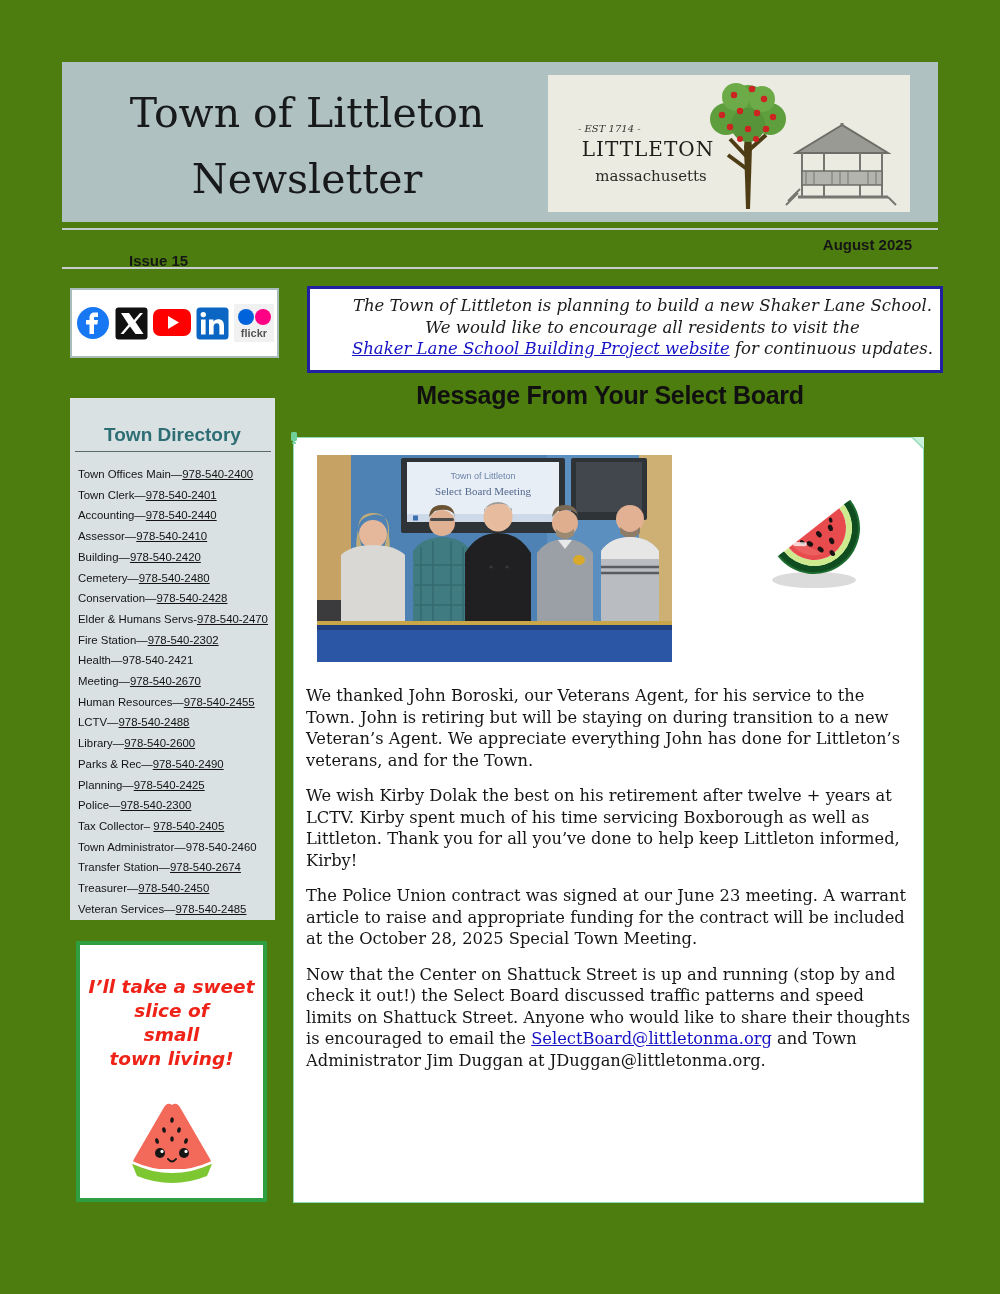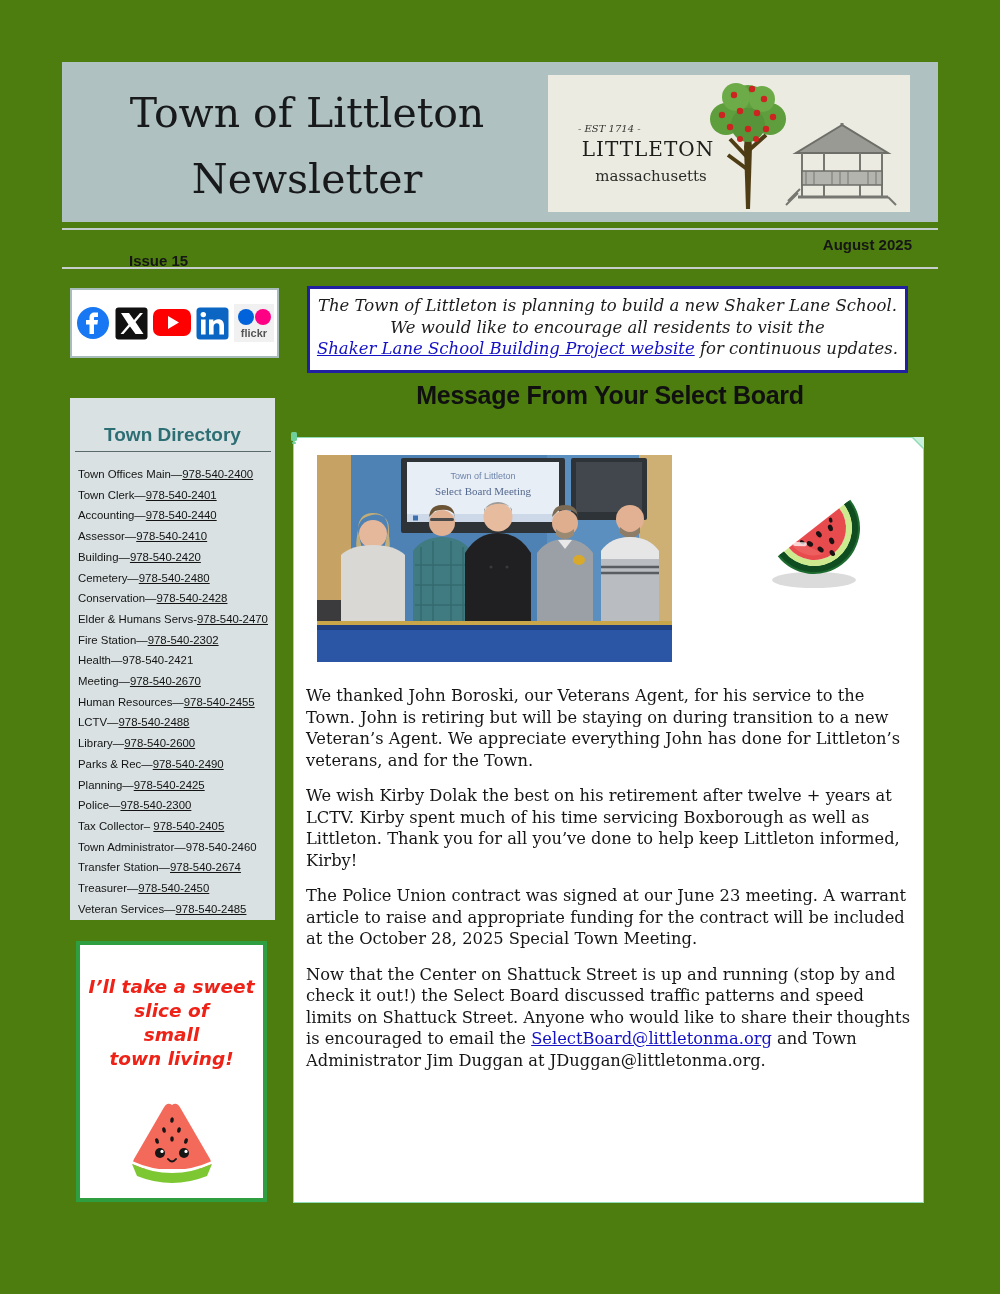--- a/index.html
+++ b/index.html
@@ -27,21 +27,21 @@
   .rule-bottom{position:absolute;left:62px;top:267px;width:876px;height:2px;background:#c6cdcd;}
   .issue{position:absolute;left:85px;top:252px;font-size:15px;font-weight:bold;color:#161616;margin-left:44px;}
   .date{position:absolute;right:88px;top:236px;font-size:15px;font-weight:bold;color:#161616;}
   
   .social-box{position:absolute;left:70px;top:288px;width:205px;height:66px;border:2px solid #a9bcbc;
     display:flex;align-items:center;justify-content:center;gap:5px;background:#fff;}
   .social-box svg{display:block;}
   
   .notice{position:absolute;left:307px;top:286px;width:595px;height:75px;border:3px solid #2020a0;
     background:#fff;text-align:center;font-family:"DejaVu Serif",serif;font-style:italic;
-    font-size:16.5px;color:#1b1b1b;line-height:21.5px;padding-top:6px;}
+    font-size:16.5px;color:#1b1b1b;line-height:21.5px;padding-top:6px;padding-left:35px;}
   .notice a,.text-link{color:#1511c4;text-decoration:underline;cursor:pointer;}
   
   .directory{position:absolute;left:70px;top:398px;width:205px;height:522px;background:#d9e1e2;}
   .directory-title{margin-top:26px;text-align:center;font-size:19px;font-weight:bold;color:#2c6e74;}
   .directory-rule{margin:5px auto 0;width:196px;height:1px;background:#5a696a;}
   .dir-list{margin:12px 0 0 8px;}
   .dir-item{font-size:11.4px;color:#141414;line-height:20.7px;white-space:nowrap;}
   .dir-item .u{text-decoration:underline;}
   
   .promo{position:absolute;left:76px;top:941px;width:183px;height:253px;border:4px solid #2f9e41;background:#fff;}

